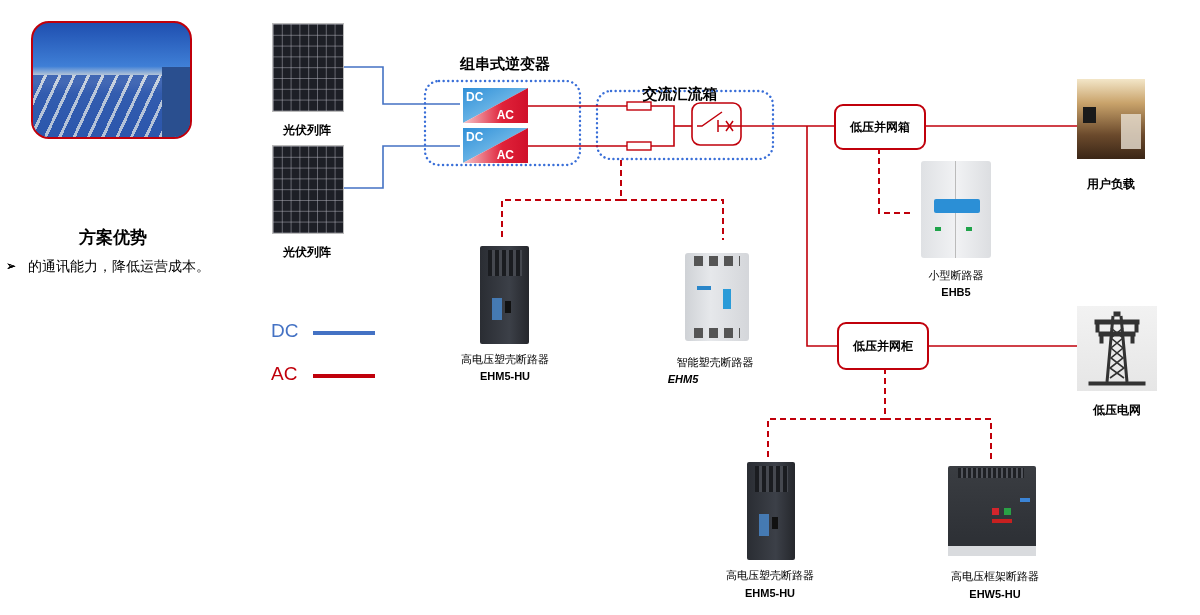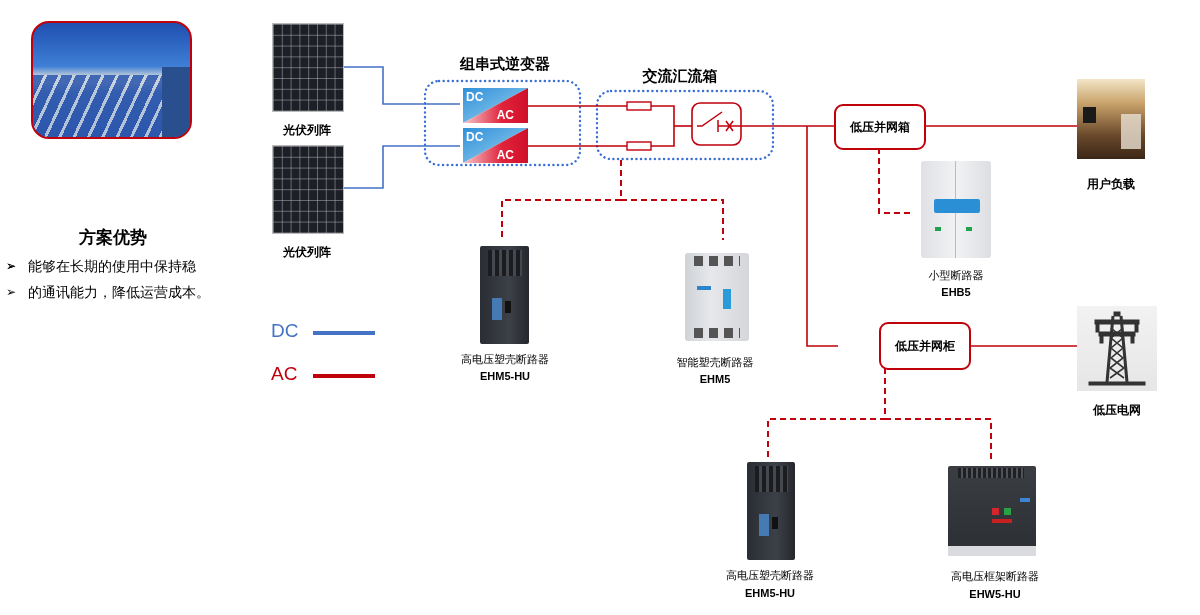--- a/index.html
+++ b/index.html
@@ -102,42 +102,41 @@
   <div style="position:absolute;right:0;top:44px;width:28px;height:70px;background:#2a4f8f;"></div>
 </div>
 
 <div class="abs adv-title" style="left:79px;top:226px;">方案优势</div>
 <ul class="abs adv-list" style="left:6px;top:253px;width:240px;">
   <li>
     <span class="bullet">➢</span>
   </li>
   <li>
     <span class="bullet">➢</span>
-    <div>能够在长期的使用中保持稳</div>
   </li>
   <li>
     <span class="bullet">➢</span>
     <div>的通讯能力，降低运营成本。</div>
   </li>
 </ul>
 
 <div class="abs" style="left:272px;top:23px;width:70px;height:87px;border:1.5px solid #bbb;background-color:#1d1f26;background-image:linear-gradient(90deg,rgba(180,180,190,.5) 1px,transparent 1px),linear-gradient(rgba(180,180,190,.5) 1px,transparent 1px);background-size:8.8px 10.8px;"></div>
 <div class="abs label-b" style="left:262px;top:122px;width:90px;">光伏列阵</div>
 
 <div class="abs" style="left:272px;top:145px;width:70px;height:87px;border:1.5px solid #bbb;background-color:#1d1f26;background-image:linear-gradient(90deg,rgba(180,180,190,.5) 1px,transparent 1px),linear-gradient(rgba(180,180,190,.5) 1px,transparent 1px);background-size:8.8px 10.8px;"></div>
 <div class="abs label-b" style="left:262px;top:244px;width:90px;">光伏列阵</div>
 
 <div class="abs legend-t" style="left:271px;top:320px;color:#4472c4;">DC</div>
 <div class="abs legend-t" style="left:271px;top:363px;color:#c0000b;">AC</div>
 
 <div class="abs title-b" style="left:440px;top:55px;width:130px;">组串式逆变器</div>
-<div class="abs title-b" style="left:620px;top:67px;width:120px;">交流汇流箱</div>
+<div class="abs title-b" style="left:620px;top:85px;width:120px;">交流汇流箱</div>
 
 <div class="node-box" style="left:834px;top:104px;width:88px;height:42px;">低压并网箱</div>
-<div class="node-box" style="left:837px;top:322px;width:88px;height:44px;margin-left:42px;">低压并网柜</div>
+<div class="node-box" style="left:837px;top:322px;width:88px;height:44px;">低压并网柜</div>
 
 <div class="abs" style="left:1077px;top:79px;width:68px;height:80px;background:linear-gradient(180deg,#f3e6c8 0%,#c9a36b 30%,#6b4a2c 70%,#3a2616 100%);">
   <div style="position:absolute;left:6px;top:28px;width:13px;height:16px;background:#1a1a1a;"></div>
   <div style="position:absolute;right:4px;top:35px;width:20px;height:35px;background:#e8e0d2;opacity:.8;"></div>
 </div>
 <div class="abs label-b" style="left:1070px;top:176px;width:82px;">用户负载</div>
 
 <div class="abs" style="left:1077px;top:306px;width:80px;height:85px;background:linear-gradient(180deg,#f2f2f2,#e6e6e6);">
   <svg width="80" height="85" viewBox="0 0 80 85">
     <g fill="#333" stroke="#333">
@@ -164,21 +163,21 @@
 <div class="abs cap" style="left:430px;top:352px;width:150px;">高电压塑壳断路器</div>
 <div class="abs model" style="left:430px;top:370px;width:150px;">EHM5-HU</div>
 
 <div class="abs" style="left:685px;top:253px;width:64px;height:88px;background:linear-gradient(90deg,#cfd2d6,#e6e8eb 40%,#d4d6da);border-radius:3px;">
   <div style="position:absolute;left:9px;top:3px;width:46px;height:10px;background:repeating-linear-gradient(90deg,#555 0 9px,transparent 9px 15px);"></div>
   <div style="position:absolute;left:12px;top:33px;width:14px;height:4px;background:#2a86c9;"></div>
   <div style="position:absolute;left:38px;top:36px;width:8px;height:20px;background:#2a9bd8;"></div>
   <div style="position:absolute;left:9px;top:75px;width:46px;height:10px;background:repeating-linear-gradient(90deg,#555 0 9px,transparent 9px 15px);"></div>
 </div>
 <div class="abs cap" style="left:645px;top:355px;width:140px;">智能塑壳断路器</div>
-<div class="abs model" style="left:645px;top:373px;width:140px;">EHM5</div>
+<div class="abs model" style="left:613px;top:373px;width:140px;font-style:italic;">EHM5</div>
 
 <div class="abs" style="left:921px;top:161px;width:70px;height:97px;background:linear-gradient(90deg,#dfe1e4,#f1f2f4 50%,#dcdee1);border-radius:3px;">
   <div style="position:absolute;left:34px;top:0;width:1px;height:97px;background:#bbb;"></div>
   <div style="position:absolute;left:13px;top:38px;width:46px;height:14px;background:#2b8fd6;border-radius:2px;"></div>
   <div style="position:absolute;left:14px;top:66px;width:6px;height:4px;background:#1fa34a;"></div>
   <div style="position:absolute;left:45px;top:66px;width:6px;height:4px;background:#1fa34a;"></div>
 </div>
 <div class="abs cap" style="left:900px;top:268px;width:112px;">小型断路器</div>
 <div class="abs model" style="left:900px;top:286px;width:112px;">EHB5</div>
 

